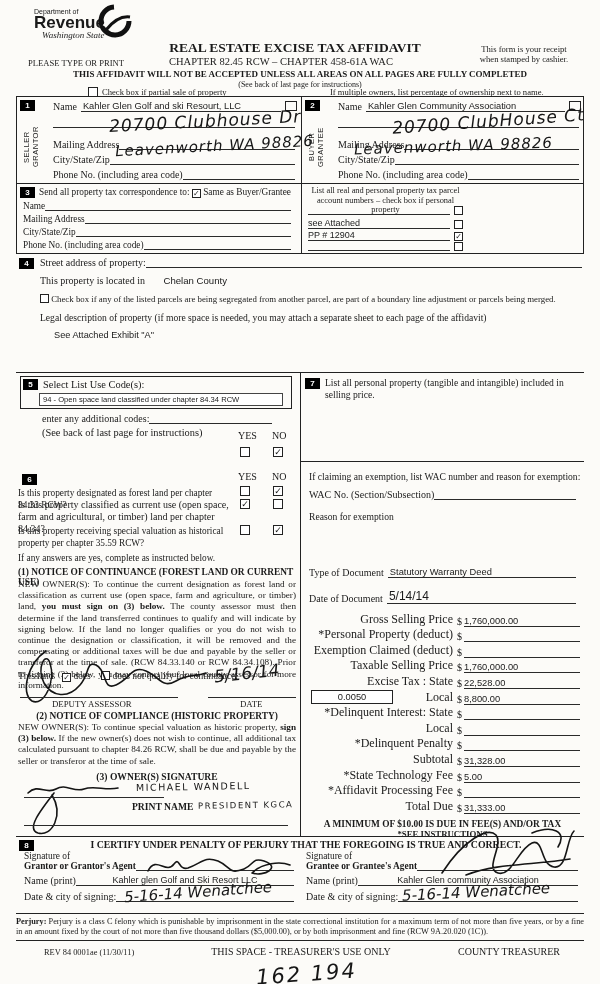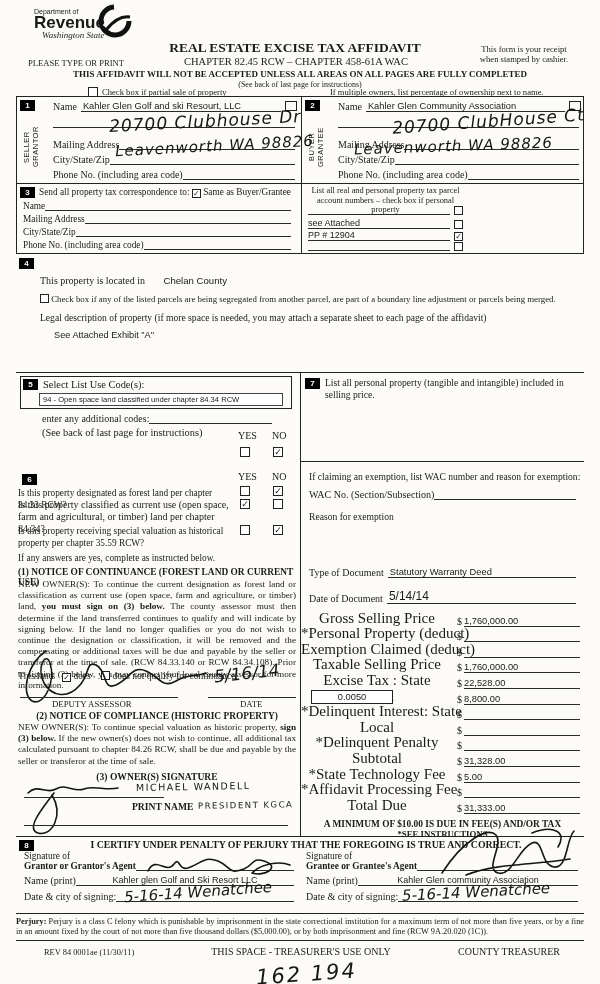--- a/index.html
+++ b/index.html
@@ -17,21 +17,21 @@
   .cb.sm2{width:9px;height:9px;font-size:8px;line-height:8px}
   .vlabel{writing-mode:vertical-rl;transform:rotate(180deg);font-family:"Liberation Sans",sans-serif;font-size:7.5px;letter-spacing:.5px;text-align:center;line-height:9px}
   .hw{font-family:"DejaVu Sans",sans-serif;font-style:italic;color:#161616;white-space:nowrap;display:inline-block}
   .hw-c{transform:rotate(-3deg);letter-spacing:1px}
   .hw-p{font-style:normal;letter-spacing:1.5px;transform:rotate(-1deg)}
   svg.sig{position:absolute;overflow:visible}
   svg.sig path{fill:none;stroke:#151515;stroke-width:1.6;stroke-linecap:round;stroke-linejoin:round}
   .q{line-height:12px}
   .para{font-size:9.2px;line-height:11.2px;text-align:justify}
   .frow{display:flex;align-items:flex-end;height:15.6px;position:relative}
-  .flabel{width:152px;text-align:center;font-size:15px;white-space:nowrap}
+  .flabel{width:152px;text-align:right;font-size:12px;white-space:nowrap}
   .fdollar{margin:0 2px 0 4px}
   .fval{flex:1;text-align:left;padding-right:12px;font-family:"Liberation Sans",sans-serif;font-size:9.3px}
   .half{position:absolute;top:0;bottom:0}
 </style>
 </head>
 <body>
 
 <div class="page">
 
   <div class="abs" style="left:0;top:0;width:600px;height:96px">
@@ -39,21 +39,21 @@
       <div style="font-size:7px">Department of</div>
       <div class="b" style="font-size:17px;line-height:15px">Revenue</div>
       <div style="font-family:'Liberation Serif',serif;font-style:italic;font-size:9px;padding-left:8px">Washington State</div>
     </div>
     <svg class="abs" style="left:96px;top:4px" width="36" height="34" viewBox="0 0 36 34">
       <path d="M18 3 A14 14 0 1 0 33 17" fill="none" stroke="#111" stroke-width="5"></path>
       <path d="M8 22 C16 10 26 6 34 8" fill="none" stroke="#fcfbf8" stroke-width="3"></path>
       <path d="M10 26 C18 16 27 12 34 13" fill="none" stroke="#111" stroke-width="3"></path>
     </svg>
     <div class="abs b ctr" style="left:130px;top:40px;width:330px;font-size:13.5px">REAL ESTATE EXCISE TAX AFFIDAVIT</div>
-    <div class="abs ctr" style="left:131px;top:56px;width:330px;font-size:10.5px">CHAPTER 82.45 RCW – CHAPTER 458-61A WAC</div>
+    <div class="abs ctr" style="left:116px;top:56px;width:330px;font-size:10.5px">CHAPTER 82.45 RCW – CHAPTER 458-61A WAC</div>
     <div class="abs" style="left:460px;top:44px;width:128px;font-size:8.6px;text-align:center">
       <div>This form is your receipt</div>
       <div>when stamped by cashier.</div>
     </div>
     <div class="abs" style="left:28px;top:58px;font-size:8.6px">PLEASE TYPE OR PRINT</div>
     <div class="abs ctr b" style="left:0;top:69px;width:600px;font-size:9px">THIS AFFIDAVIT WILL NOT BE ACCEPTED UNLESS ALL AREAS ON ALL PAGES ARE FULLY COMPLETED</div>
     <div class="abs ctr" style="left:0;top:79.5px;width:600px;font-size:8px">(See back of last page for instructions)</div>
     <span class="cb abs" style="left:88px;top:87px"></span>
     <div class="abs" style="left:102px;top:87px;font-size:8.6px">Check box if partial sale of property</div>
     <div class="abs" style="left:330px;top:87px;font-size:8.6px">If multiple owners, list percentage of ownership next to name.</div>
@@ -159,20 +159,24 @@
         </div>
       <div class="abs row" style="left:6px;top:58px;right:6px">
           <span class="grow ul sans" style="font-size:9px"></span>
           <span class="cb sm2" style="margin-left:4px"></span>
         </div>
     </div>
   </div>
 
   <div class="abs" style="left:16px;top:254px;width:568px;height:118px">
     <div class="badge abs" style="left:3px;top:4px">4</div>
+    <div class="abs row" style="left:24px;top:3px;right:2px">
+      <span>Street address of property:</span>
+      <span class="grow ul"></span>
+    </div>
     <div class="abs" style="left:24px;top:21px">
       <span>This property is located in</span>
       <span class="sans" style="margin-left:16px;font-size:9.6px">Chelan County</span>
     </div>
     <div class="abs" style="left:24px;top:40px;right:8px;font-size:8.8px">
       <span class="cb sm2"></span>
       <span>Check box if any of the listed parcels are being segregated from another parcel, are part of a boundary line adjustment or parcels being merged.</span>
     </div>
     <div class="abs" style="left:24px;top:58px;font-size:9.6px">Legal description of property (if more space is needed, you may attach a separate sheet to each page of the affidavit)</div>
     <div class="abs sans" style="left:38px;top:76px;font-size:9.2px">See Attached Exhibit "A"</div>

